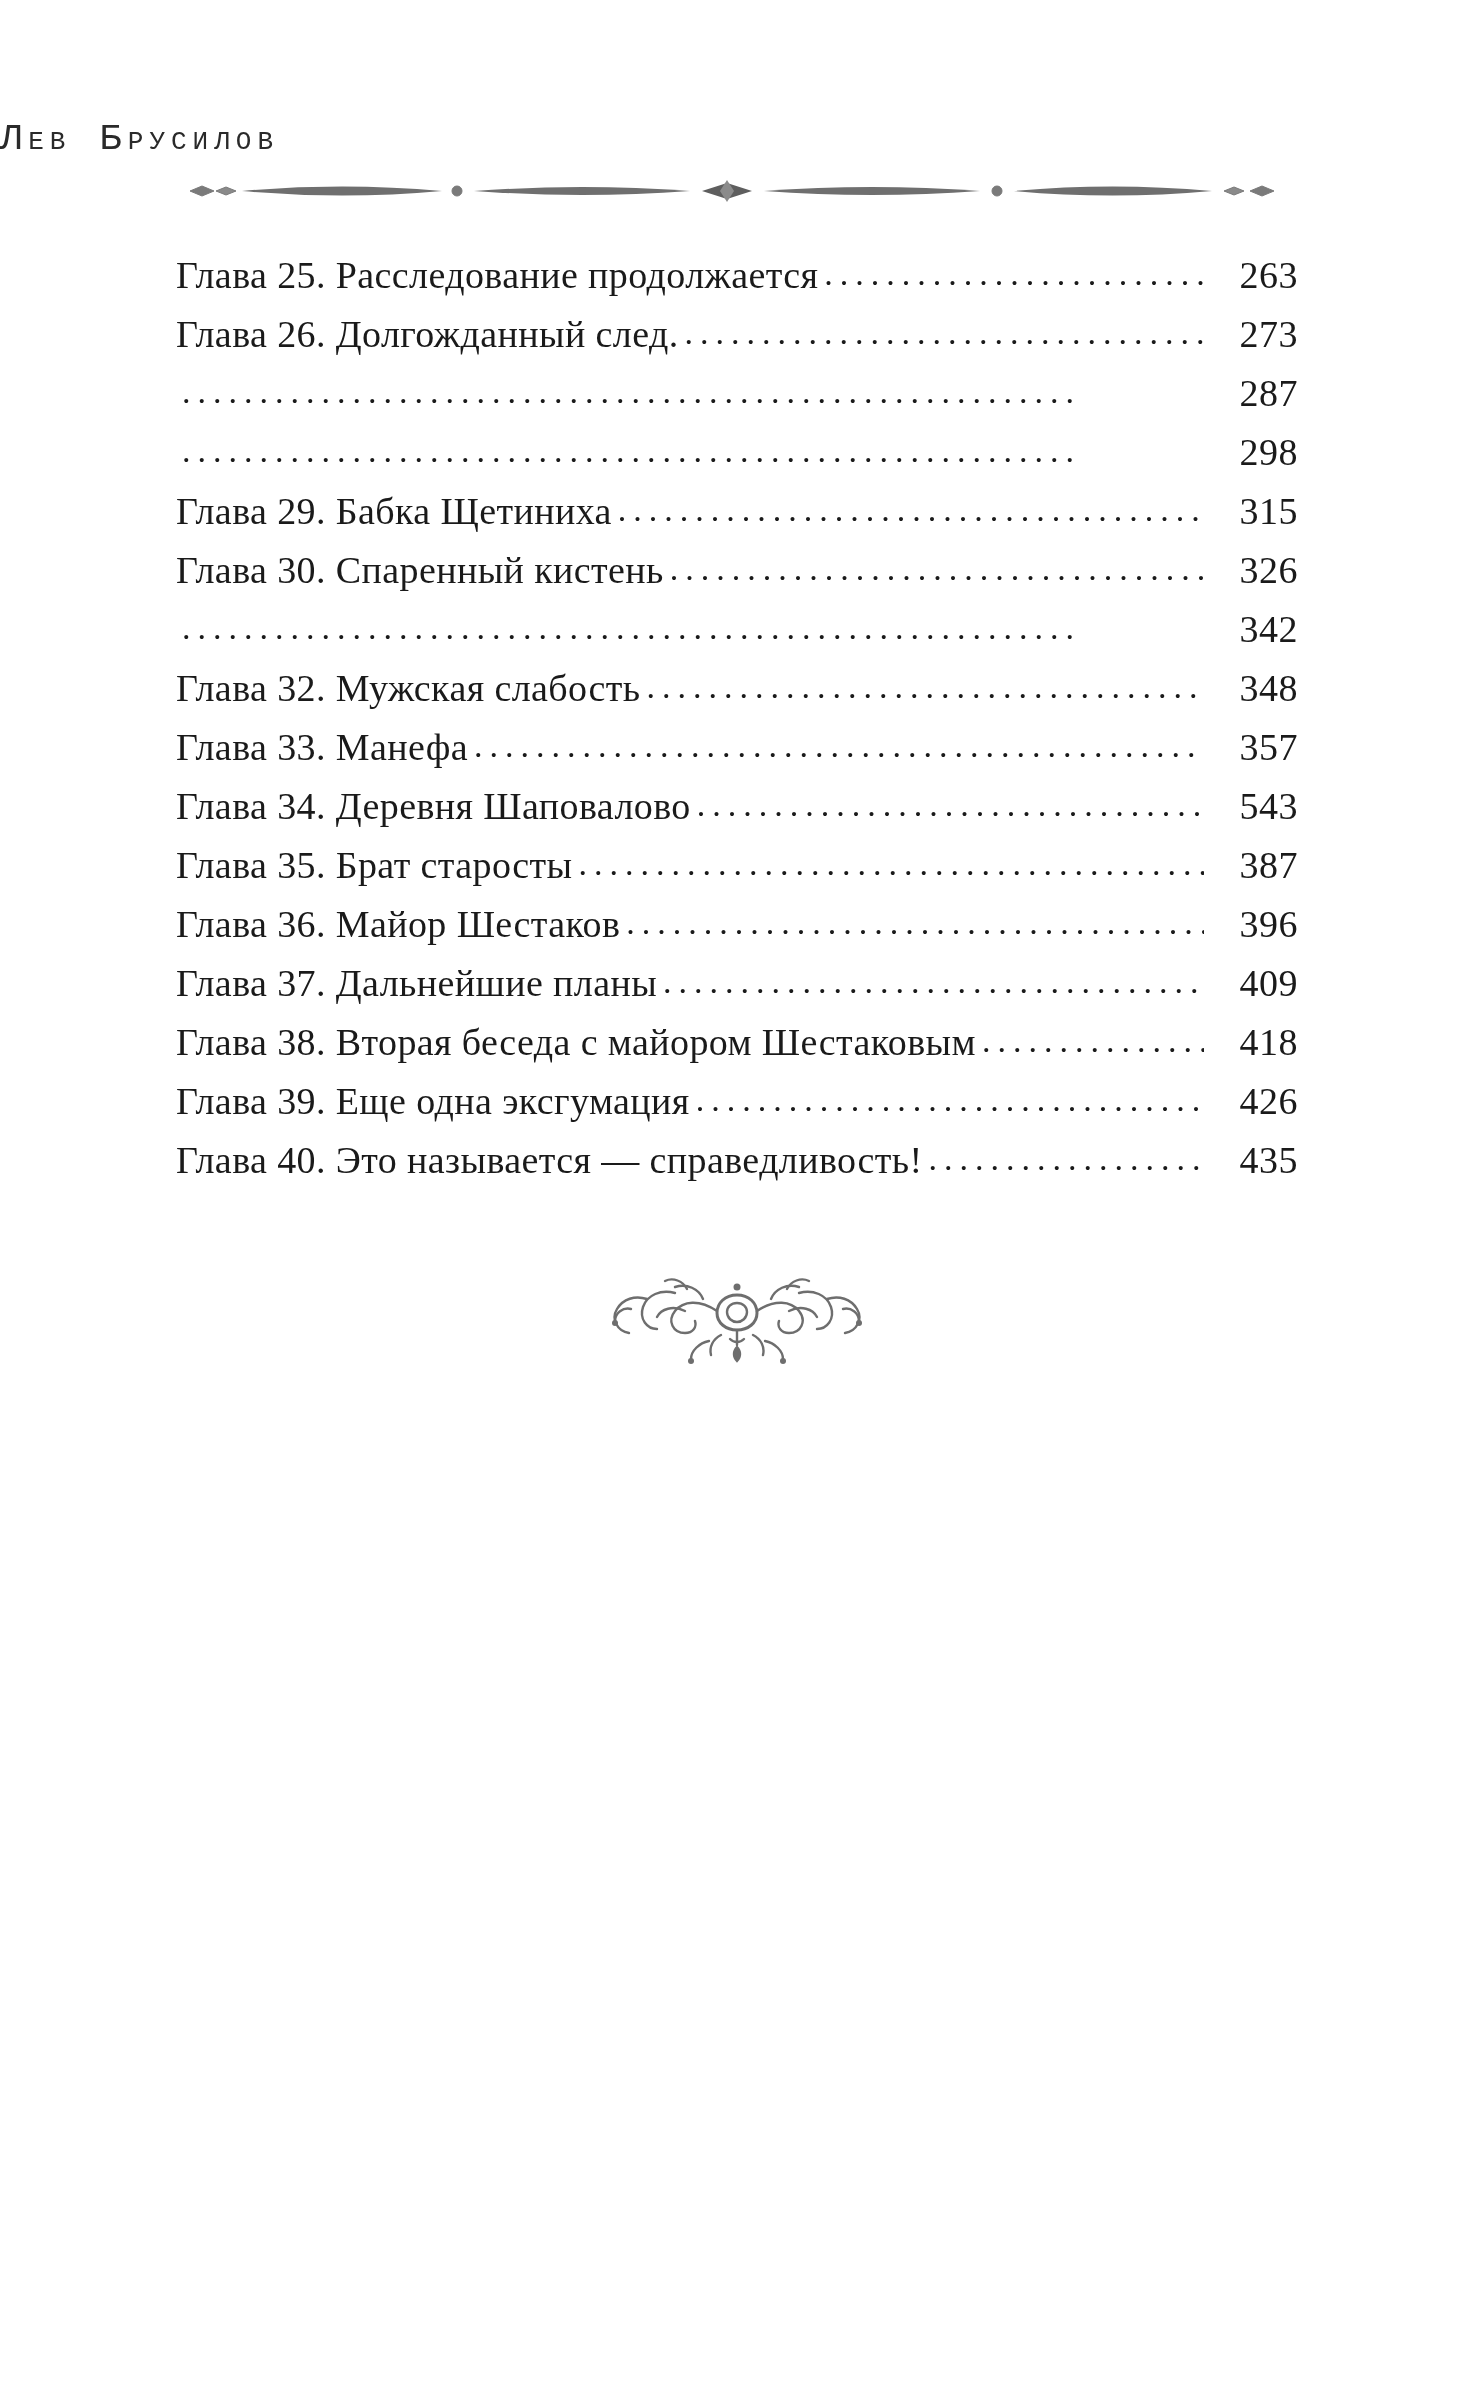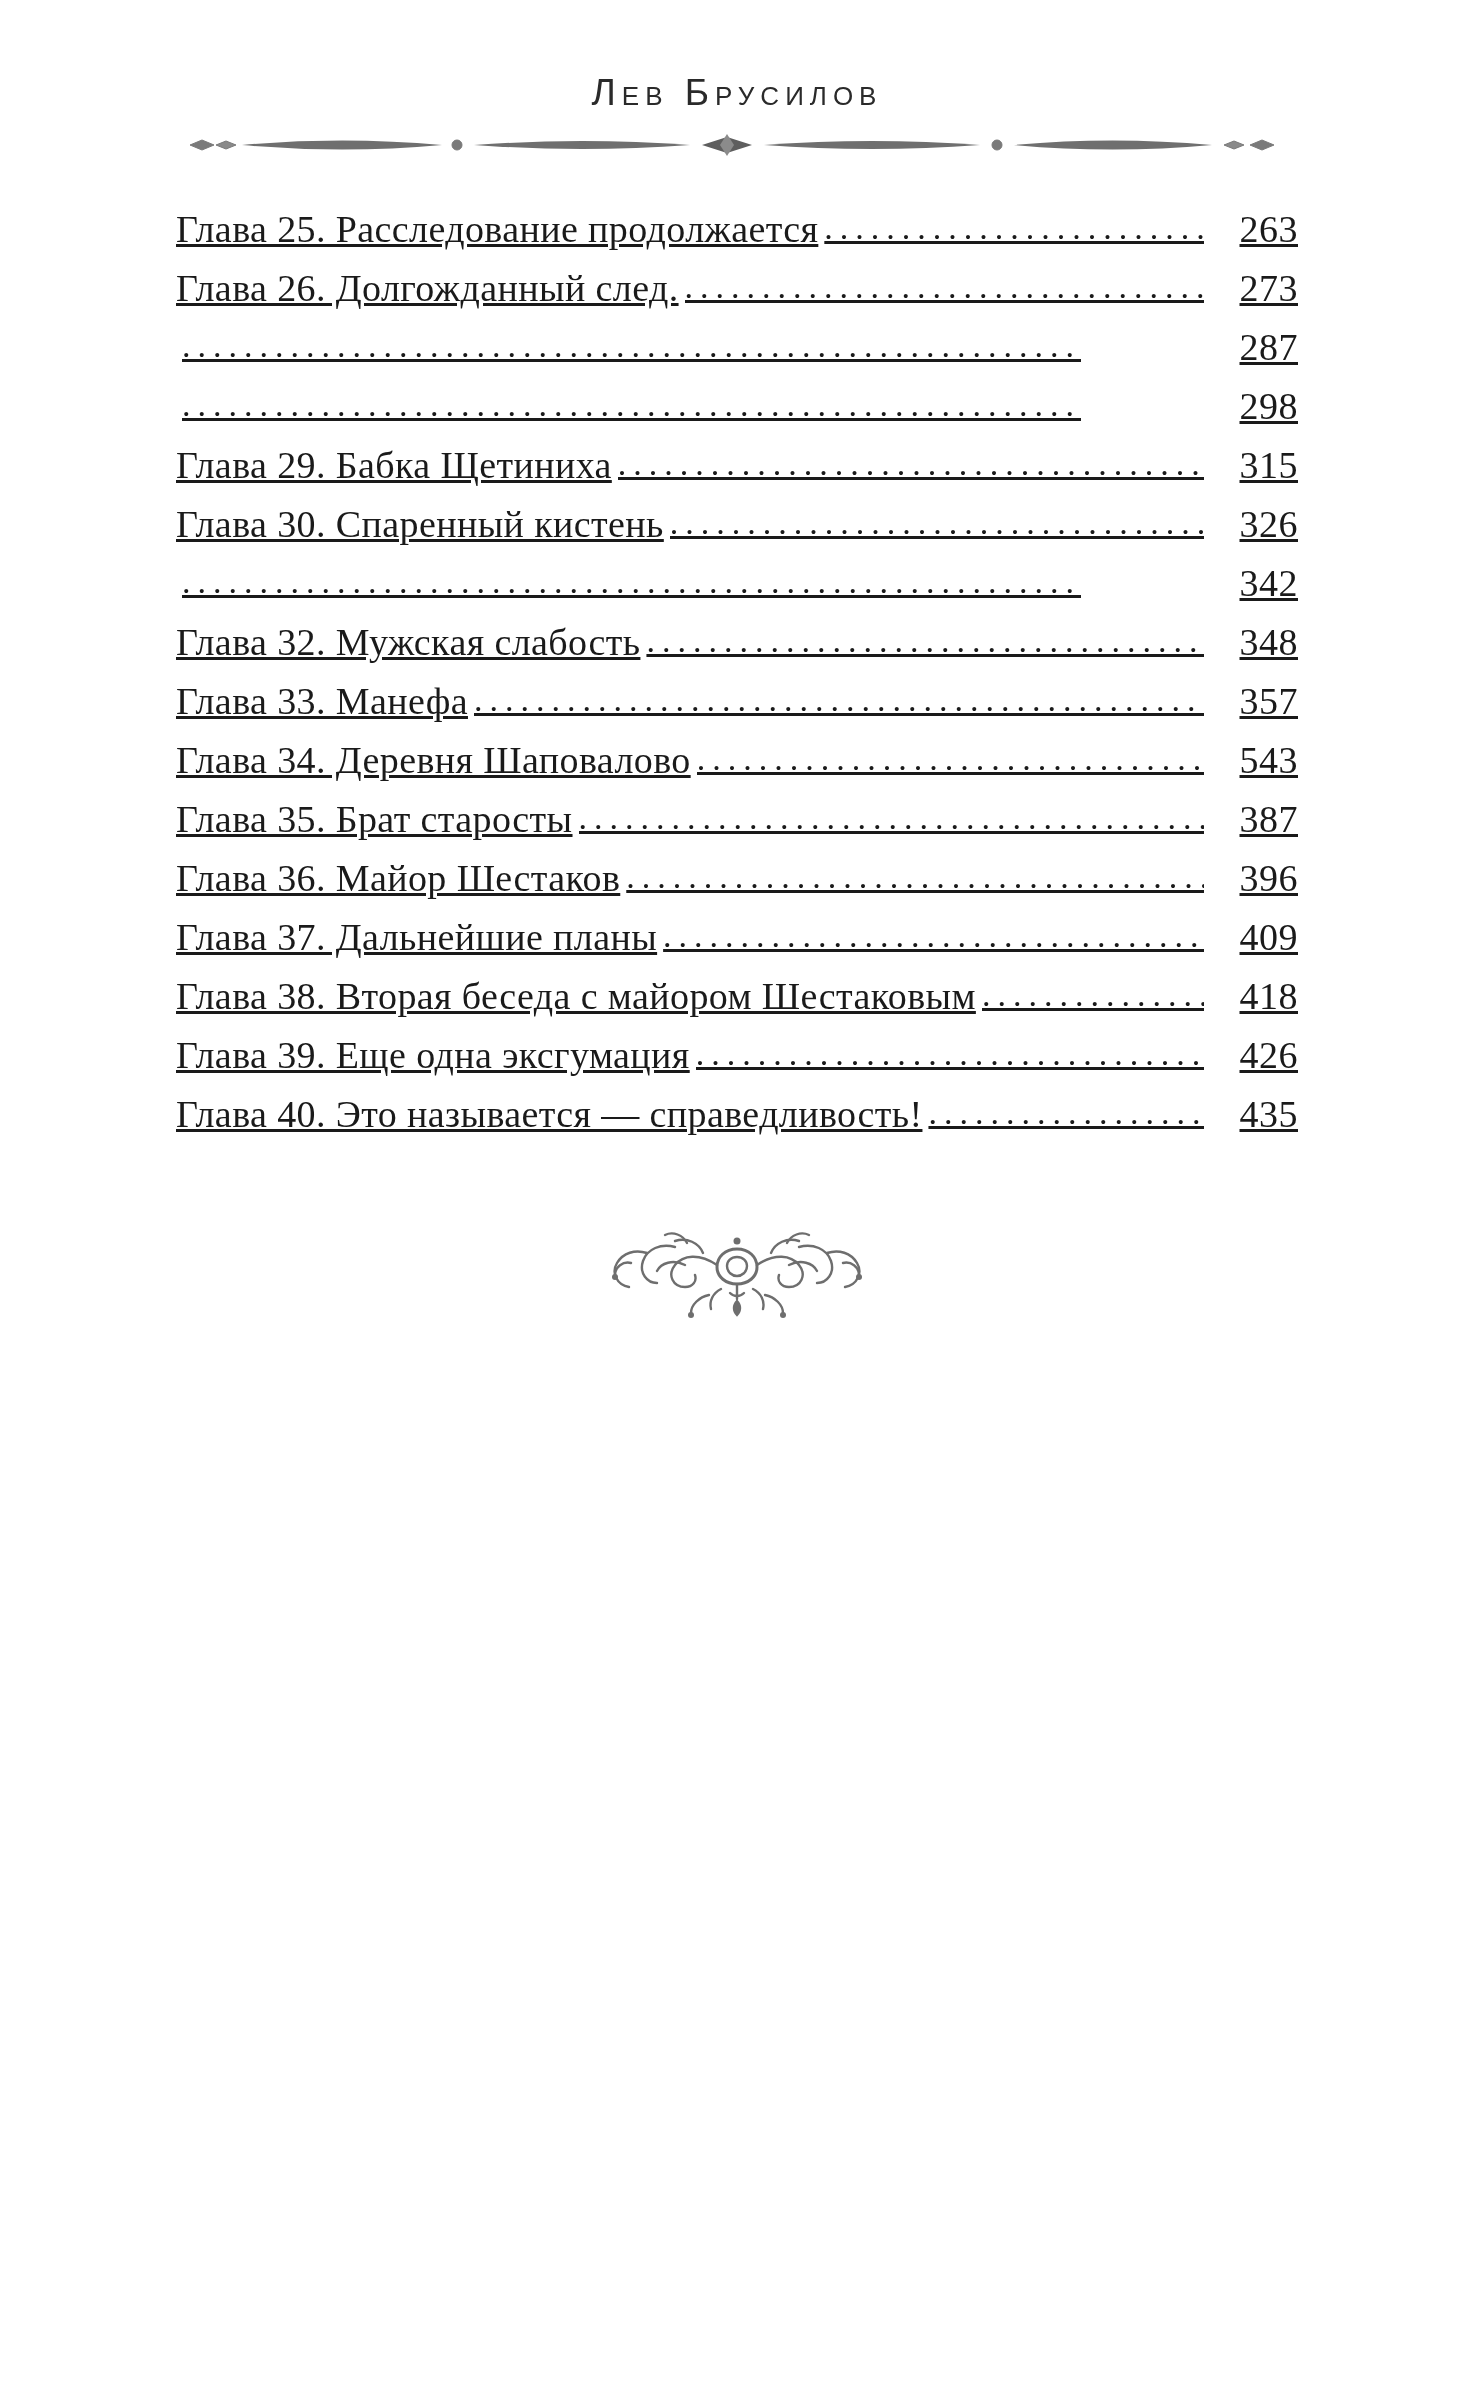--- a/index.html
+++ b/index.html
@@ -19,44 +19,42 @@
   .page {
     width: 1474px;
     height: 2381px;
     position: relative;
     box-sizing: border-box;
     padding: 0;
   }
 
   
   .running-head {
-    margin-top: 72px;
-    text-align: center;
-    font-family: Liberation Sans, sans-serif;
+    margin-top: 118px;
+    font-family: Liberation Mono, monospace;
     font-size: 37px;
     letter-spacing: 6px;
     color: #2a2a2a;
     font-variant: small-caps;
     text-transform: none;
   }
 
   
   .head-rule {
     margin: 18px auto 0 auto;
     width: 1110px;
     height: 26px;
     position: relative;
   }
   .head-rule svg { display: block; }
 
   
   .toc {
     margin: 52px auto 0 auto;
     width: 1122px;
-    text-decoration: underline;
   }
   .toc-row {
     display: flex;
     align-items: baseline;
     font-size: 38px;
     line-height: 1.0;
     margin-bottom: 21px;
     white-space: nowrap;
   }
   .toc-title {

